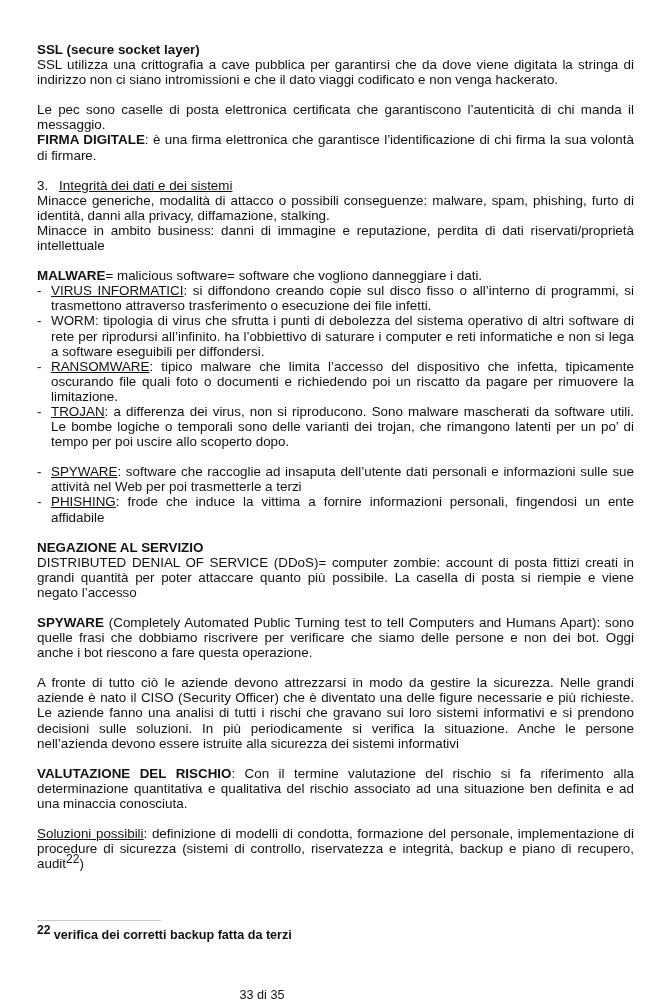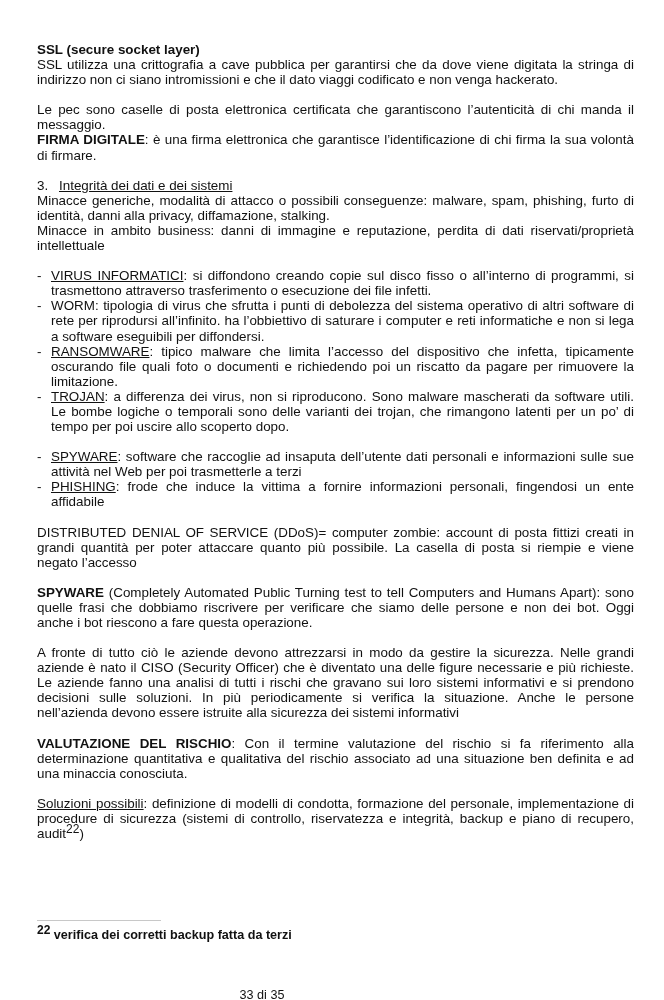--- a/index.html
+++ b/index.html
@@ -32,34 +32,36 @@
 
   <p>Le pec sono caselle di posta elettronica certificata che garantiscono l’autenticità di chi manda il messaggio.</p>
   <p><b>FIRMA DIGITALE</b><span>: è una firma elettronica che garantisce l’identificazione di chi firma la sua volontà di firmare.</span></p>
   <div class="gap"></div>
 
   <p class="numbered"><span class="num">3.</span><u>Integrità dei dati e dei sistemi</u></p>
   <p>Minacce generiche, modalità di attacco o possibili conseguenze: malware, spam, phishing, furto di identità, danni alla privacy, diffamazione, stalking.</p>
   <p>Minacce in ambito business: danni di immagine e reputazione, perdita di dati riservati/proprietà intellettuale</p>
   <div class="gap"></div>
 
+  <p><b>MALWARE</b><span>= malicious software= software che vogliono danneggiare i dati.</span></p>
   <ul class="bullets">
     <li><span class="dash">-</span><u>VIRUS INFORMATICI</u><span>: si diffondono creando copie sul disco fisso o all’interno di programmi, si trasmettono attraverso trasferimento o esecuzione dei file infetti.</span></li>
     <li><span class="dash">-</span><span>WORM</span><span>: tipologia di virus che sfrutta i punti di debolezza del sistema operativo di altri software di rete per riprodursi all’infinito. ha l’obbiettivo di saturare i computer e reti informatiche e non si lega a software eseguibili per diffondersi.</span></li>
     <li><span class="dash">-</span><u>RANSOMWARE</u><span>: tipico malware che limita l’accesso del dispositivo che infetta, tipicamente oscurando file quali foto o documenti e richiedendo poi un riscatto da pagare per rimuovere la limitazione.</span></li>
     <li><span class="dash">-</span><u>TROJAN</u><span>: a differenza dei virus, non si riproducono. Sono malware mascherati da software utili. Le bombe logiche o temporali sono delle varianti dei trojan, che rimangono latenti per un po’ di tempo per poi uscire allo scoperto dopo.</span></li>
   </ul>
   <div class="gap"></div>
 
   <ul class="bullets">
     <li><span class="dash">-</span><u>SPYWARE</u><span>: software che raccoglie ad insaputa dell’utente dati personali e informazioni sulle sue attività nel Web per poi trasmetterle a terzi</span></li>
     <li><span class="dash">-</span><u>PHISHING</u><span>: frode che induce la vittima a fornire informazioni personali, fingendosi un ente affidabile</span></li>
   </ul>
   <div class="gap"></div>
 
+  <p><b>NEGAZIONE AL SERVIZIO</b></p>
   <p>DISTRIBUTED DENIAL OF SERVICE (DDoS)= computer zombie: account di posta fittizi creati in grandi quantità per poter attaccare quanto più possibile. La casella di posta si riempie e viene negato l’accesso</p>
   <div class="gap"></div>
 
   <p><b>SPYWARE</b><span> (Completely Automated Public Turning test to tell Computers and Humans Apart): sono quelle frasi che dobbiamo riscrivere per verificare che siamo delle persone e non dei bot. Oggi anche i bot riescono a fare questa operazione.</span></p>
   <div class="gap"></div>
 
   <p>A fronte di tutto ciò le aziende devono attrezzarsi in modo da gestire la sicurezza. Nelle grandi aziende è nato il CISO (Security Officer) che è diventato una delle figure necessarie e più richieste. Le aziende fanno una analisi di tutti i rischi che gravano sui loro sistemi informativi e si prendono decisioni sulle soluzioni. In più periodicamente si verifica la situazione. Anche le persone nell’azienda devono essere istruite alla sicurezza dei sistemi informativi</p>
   <div class="gap"></div>
 
   <p><b>VALUTAZIONE DEL RISCHIO</b><span>: Con il termine valutazione del rischio si fa riferimento alla determinazione quantitativa e qualitativa del rischio associato ad una situazione ben definita e ad una minaccia conosciuta.</span></p>

